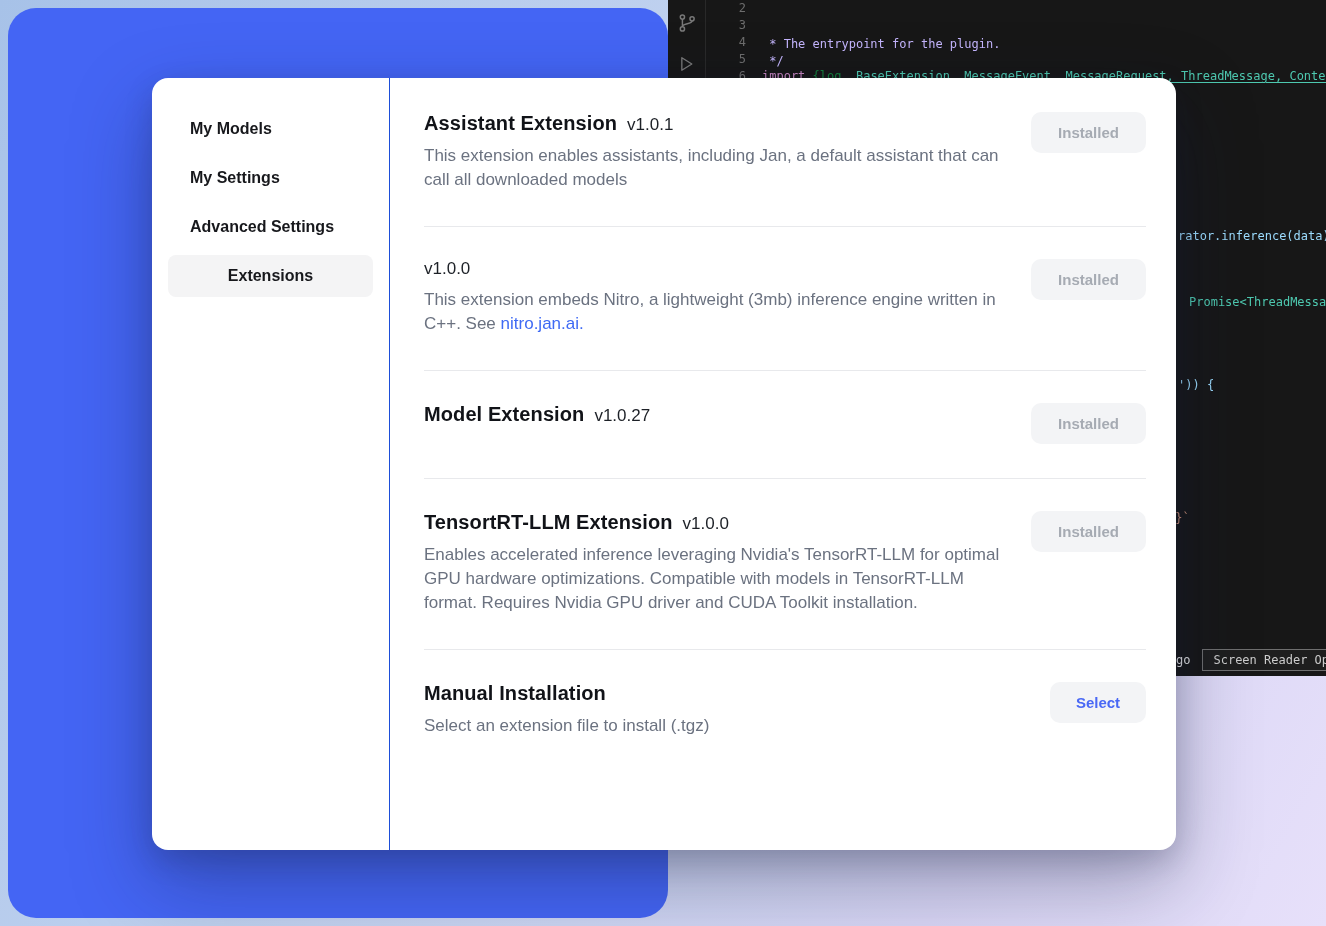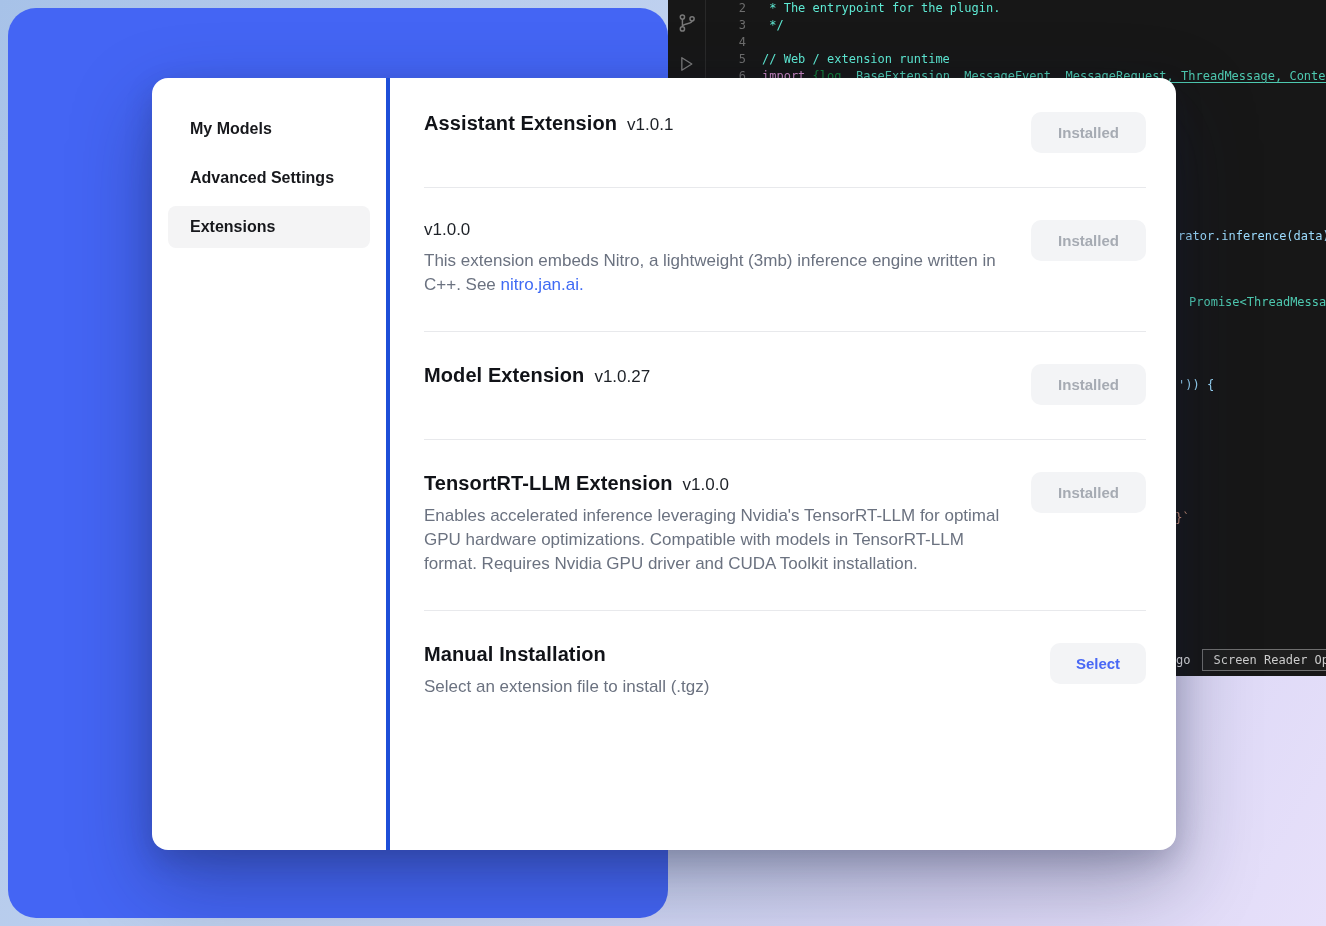--- a/index.html
+++ b/index.html
@@ -26,21 +26,21 @@
   .activity-bar {
     position:absolute; left:0; top:0; width:38px; height:100%;
     border-right:1px solid #292929; display:flex; flex-direction:column;
     align-items:center; padding-top:12px; gap:20px;
   }
   .act-icon { display:block; width:22px; height:22px; opacity:.85; }
   .code-area { position:absolute; left:38px; top:0; right:0; }
   .code-row { display:flex; line-height:17px; height:17px; white-space:pre; }
   .gutter { width:40px; text-align:right; color:#6d6d6d; flex:0 0 40px; }
   .code { padding-left:16px; white-space:pre; }
-  .cm { color:#5eead4; }
+  .cm { color:#c4b5fd;margin-top:36px; }
   .kw { color:#c586c0; }
   .var { color:#15803d; }
   .types { color:#4ec9b0; text-decoration:underline; text-underline-offset:2px; }
   .frag { position:absolute; white-space:pre; }
   .f1 { left:510px; top:229px; color:#9cdcfe; }
   .f2 { left:521px; top:295px; color:#4ec9b0; }
   .f3 { left:510px; top:378px; color:#9cdcfe; }
   .f4 { left:500px; top:511px; color:#ce9178; }
   .editor-status {
     position:absolute; left:508px; top:649px; display:flex; align-items:center;
@@ -50,26 +50,26 @@
     border:1px solid #6f6f6f; background:#1e1e1e; color:#cccccc;
     padding:3px 10px; white-space:nowrap;
   }
 
   
   .card {
     position:absolute; left:152px; top:78px; width:1024px; height:772px;
     background:#ffffff; border-radius:16px; display:flex; overflow:hidden;
     box-shadow:0 32px 80px rgba(20,28,60,.35), 0 10px 28px rgba(20,28,60,.18);
   }
-  .side { width:238px; flex:0 0 238px; border-right:4px solid #1d4ed8; padding:30px 16px 0; }
+  .side { width:238px; flex:0 0 238px; border-right:1px solid #1d4ed8; padding:30px 16px 0; }
   .side-item {
     padding:12px 22px; border-radius:8px; margin-bottom:7px;
     font-size:16px; font-weight:700; color:#17181c; cursor:pointer;
   }
-  .side-item.active { background:#f4f4f5; }
+  .side-item.active { background:#f4f4f5;text-align:center; }
   .content { flex:1; padding:2px 30px 0 34px; overflow:hidden; }
   .ext-row { display:flex; justify-content:space-between; align-items:flex-start; padding:32px 0 34px;gap:12px; }
   .ext-row + .ext-row { border-top:1px solid #e8e9ec; }
   .ext-text { width:594px; }
   .ext-head { display:flex; align-items:baseline; gap:10px; }
   .ext-title { font-size:20px; font-weight:700; color:#111318; letter-spacing:.1px; }
   .ext-version { font-size:17px; font-weight:400; color:#1d2127; }
   .ext-desc { margin-top:9px; font-size:17px; line-height:24px; color:#6b7280; }
   .ext-link { color:#3f6af4; text-decoration:none; cursor:pointer; }
   .btn {
@@ -135,32 +135,34 @@
     <div class="editor-status">
       <span>go</span>
       <span class="sr-badge">Screen Reader Optimized</span>
     </div>
   </div>
 
   <div class="card">
 
     <aside class="side">
       <div class="side-item">My Models</div>
+      <div class="side-item">My Settings</div>
       <div class="side-item">Advanced Settings</div>
       <div class="side-item active">Extensions</div>
     </aside>
 
     <main class="content">
 
       <section class="ext-row">
         <div class="ext-text">
           <div class="ext-head">
             <h3 class="ext-title">Assistant Extension</h3>
             <span class="ext-version">v1.0.1</span>
           </div>
+          <p class="ext-desc">This extension enables assistants, including Jan, a default assistant that can call all downloaded models</p>
         </div>
         <button class="btn installed">Installed</button>
       </section>
 
       <section class="ext-row">
         <div class="ext-text">
           <div class="ext-head">
             <span class="ext-version">v1.0.0</span>
           </div>
           <p class="ext-desc"><span>This extension embeds Nitro, a lightweight (3mb) inference engine written in C++. See </span><a class="ext-link">nitro.jan.ai.</a></p>

